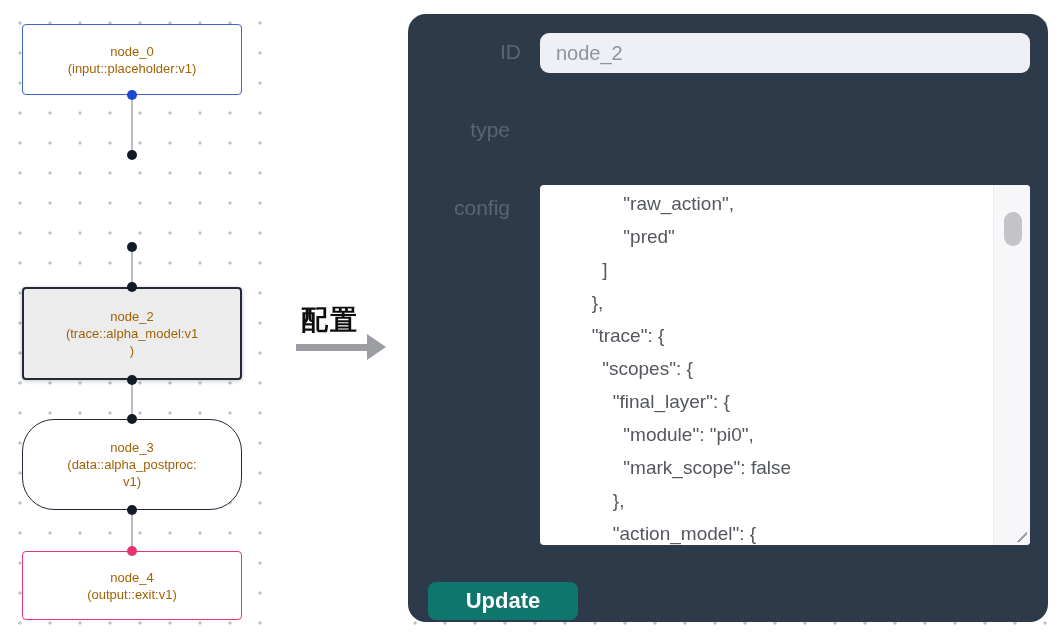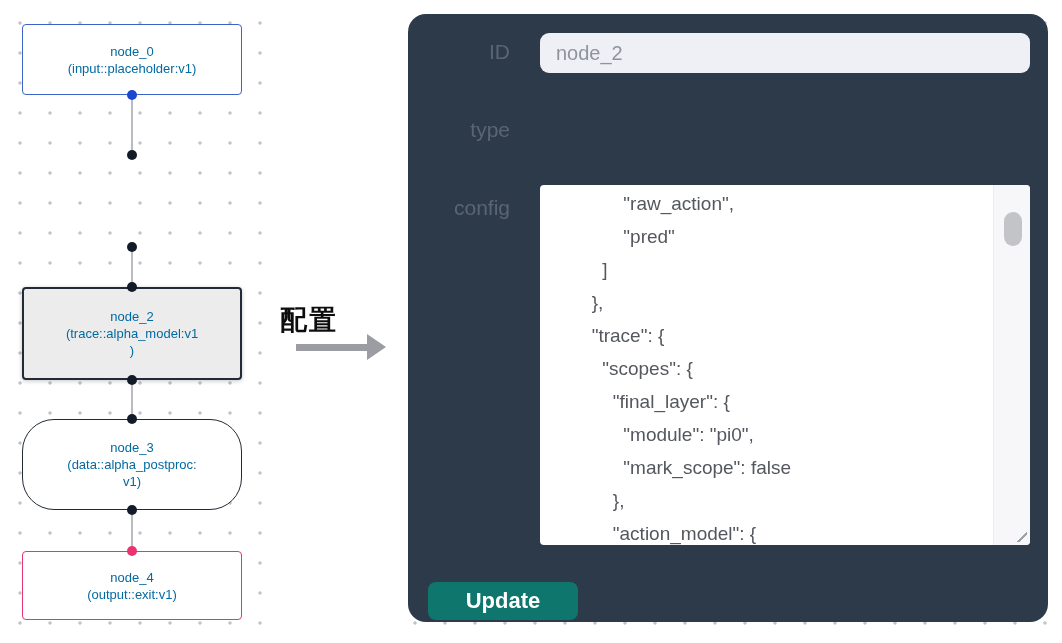--- a/index.html
+++ b/index.html
@@ -13,38 +13,38 @@
     background-size: 30px 30px;
   }
   #flow-canvas  { left:0; top:0; width:272px; height:643px; background-position:5px 8px; }
   #panel-canvas { left:390px; top:0; width:672px; height:626px; background-position:10px 8px; }
 
   
   .flow-node {
     position:absolute; left:22px; width:220px; box-sizing:border-box;
     border:1.5px solid #222a38; border-radius:4px; background:#fff;
     display:flex; align-items:center; justify-content:center;
-    text-align:center; font-size:13px; line-height:17px; color:#0369a1; z-index:2;
+    text-align:center; font-size:13px; line-height:17px; color:#a16207; z-index:2;
   }
   .flow-node.selected { border-width:2px; box-shadow:0 1px 4px rgba(20,26,40,.25); }
   .flow-edge { position:absolute; left:131px; width:2px; background:#b9bbc0; z-index:1; }
   .node-port { position:absolute; left:127px; width:10px; height:10px; border-radius:50%; z-index:3; }
 
   
-  #transfer-label { position:absolute; left:280px; top:302px; font-size:27px; font-weight:600; color:#0d0d0d; letter-spacing:2px;font-family:Liberation Serif, serif; }
+  #transfer-label { position:absolute; left:301px; top:302px; font-size:27px; font-weight:600; color:#0d0d0d; letter-spacing:2px;font-family:Liberation Serif, serif; }
   #arrow-shaft { position:absolute; left:296px; top:344px; width:73px; height:7px; background:#9b9da2; }
   #arrow-head  { position:absolute; left:367px; top:334px; width:0; height:0;
                  border-left:19px solid #9b9da2; border-top:13px solid transparent; border-bottom:13px solid transparent; }
 
   
   #config-panel { position:absolute; left:408px; top:14px; width:640px; height:608px;
                   background:#2d3a4a; border-radius:18px; z-index:4; }
   .panel-label { position:absolute; left:0; width:102px; text-align:right;
                  font-size:21px; color:#5a6574; }
-  #id-label     { top:26px; }
+  #id-label     { top:26px;margin-left:11px; }
   #type-label   { top:104px; }
   #config-label { top:182px; }
   .panel-input {
     position:absolute; left:132px; width:458px; height:40px; padding:0 16px;
     background:#eef0f5; border:none; border-radius:9px; outline:none;
     font-family:inherit; font-size:20px; color:#8e949e;
   }
   #id-input   { top:19px; }
   #type-input { top:97px; }
 

